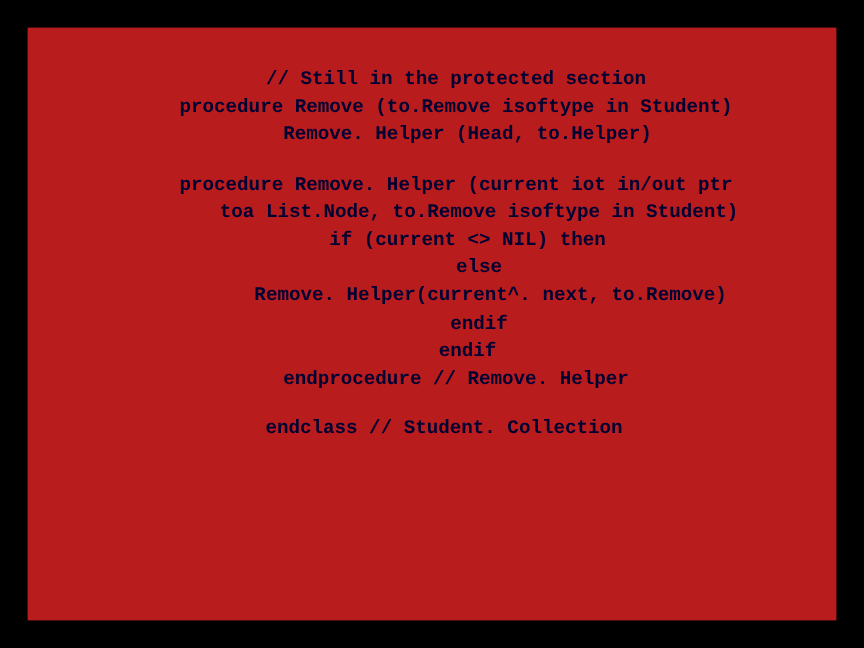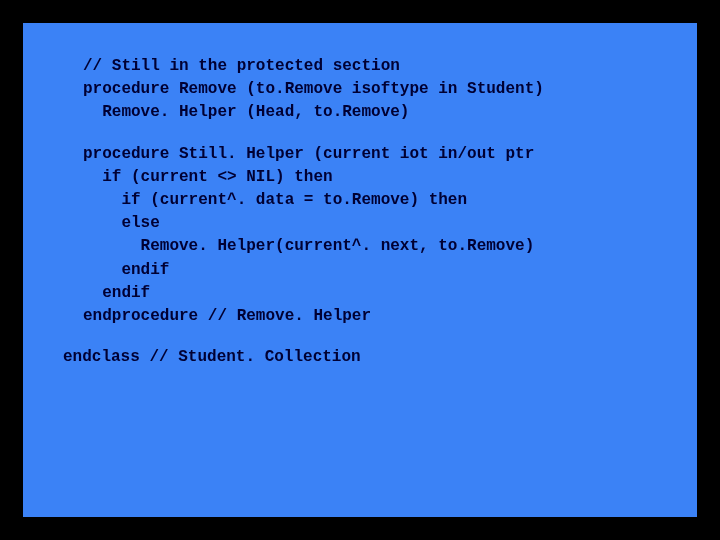--- a/index.html
+++ b/index.html
@@ -9,50 +9,51 @@
     height: 540px;
     background: #000000;
     display: flex;
     align-items: center;
     justify-content: center;
     box-sizing: border-box;
   }
   .slide-frame {
     width: 680px;
     height: 500px;
-    background: #3b82f6;
+    background: #b91c1c;
     border: 3px solid #000000;
     box-sizing: border-box;
     padding: 32px 20px 20px 20px;
     position: relative;
+    text-align: center;
   }
   .code-block {
     font-family: "Courier New", Courier, monospace;
     font-size: 16px;
     font-weight: bold;
     line-height: 1.45;
     color: #000033;
     white-space: pre;
     margin: 0;
   }
   .indent-1 { margin-left: 40px; }
   .indent-0 { margin-left: 20px; font-family: Liberation Mono, monospace; }
   .gap { height: 18px; }
 </style>
 </head>
 <body>
 
 <div class="slide-frame">
   <div class="code-block indent-1">// Still in the protected section</div>
   <div class="code-block indent-1">procedure Remove (to.Remove isoftype in Student)</div>
-  <div class="code-block indent-1">  Remove. Helper (Head, to.Remove)</div>
+  <div class="code-block indent-1">  Remove. Helper (Head, to.Helper)</div>
   <div class="gap"></div>
-  <div class="code-block indent-1">procedure Still. Helper (current iot in/out ptr</div>
+  <div class="code-block indent-1">procedure Remove. Helper (current iot in/out ptr</div>
+  <div class="code-block indent-1">    toa List.Node, to.Remove isoftype in Student)</div>
   <div class="code-block indent-1">  if (current &lt;&gt; NIL) then</div>
-  <div class="code-block indent-1">    if (current^. data = to.Remove) then</div>
   <div class="code-block indent-1">    else</div>
   <div class="code-block indent-1">      Remove. Helper(current^. next, to.Remove)</div>
   <div class="code-block indent-1">    endif</div>
   <div class="code-block indent-1">  endif</div>
   <div class="code-block indent-1">endprocedure // Remove. Helper</div>
   <div class="gap"></div>
   <div class="code-block indent-0">endclass // Student. Collection</div>
 </div>
 
 </body></html>

